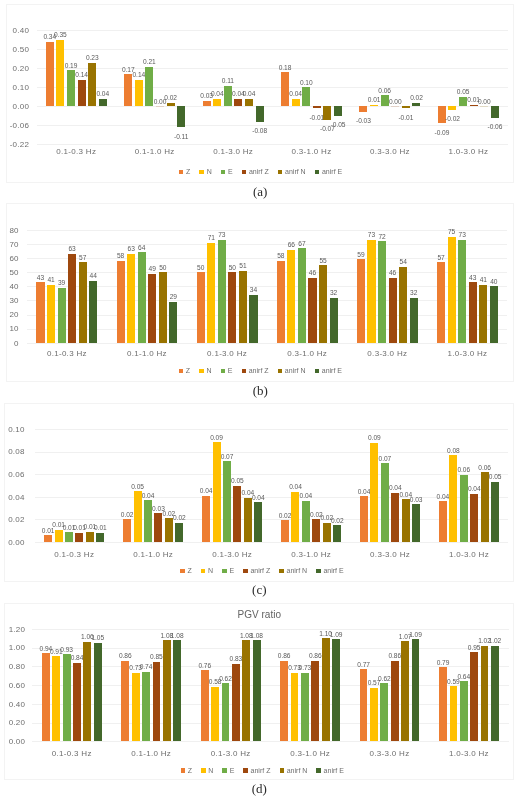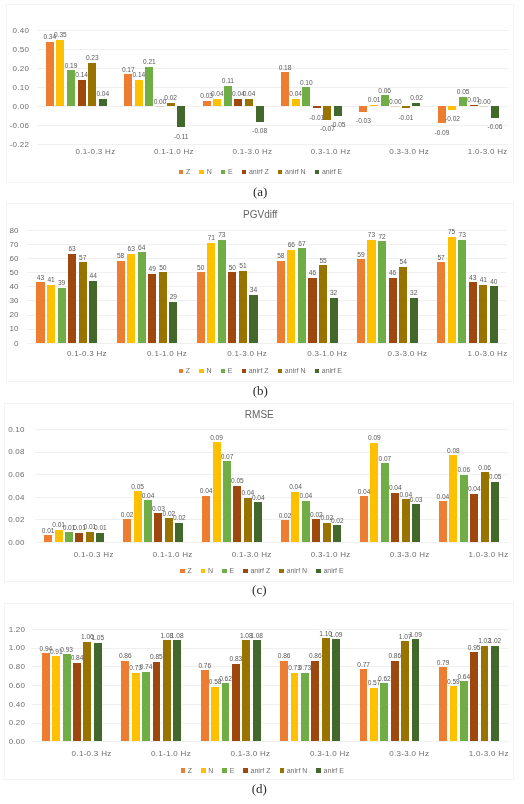--- a/index.html
+++ b/index.html
@@ -9,21 +9,21 @@
   .panel{position:absolute;box-sizing:border-box;background:#fff;border:1px solid #f3f3f3;}
   .chart-title{position:absolute;text-align:center;color:#636363;font-size:10px;}
   .panel-caption{position:absolute;text-align:center;color:#2b2b2b;
        font-family:"Liberation Serif",serif;font-size:13px;}
   .gridline{position:absolute;height:1px;background:#f0f0f0;}
   .bar{position:absolute;}
   .bar-value-label{position:absolute;white-space:nowrap;color:#5a5a5a;font-size:6.6px;
       letter-spacing:-0.05px;text-align:center;line-height:1;}
   .y-tick{position:absolute;text-align:right;color:#6e6e6e;font-size:8px;line-height:1;
       letter-spacing:0.25px;padding-right:0.25px;}
-  .x-tick{position:absolute;text-align:right;color:#6e6e6e;font-size:8px;line-height:1;
+  .x-tick{position:absolute;text-align:center;color:#6e6e6e;font-size:8px;line-height:1;
       letter-spacing:0.3px;}
   .legend{position:absolute;color:#6e6e6e;font-size:7px;white-space:nowrap;line-height:1;
       text-align:center;}
   .legend-item{display:inline-block;margin:0 4.55px;}
   .legend-swatch{display:inline-block;width:4.6px;height:4.5px;vertical-align:middle;
        position:relative;top:-0.2px;}
   .legend-label{margin-left:2.6px;}
 </style>
 </head>
 <body>
@@ -120,21 +120,20 @@
       <div class="bar-value-label" style="left:443.79px;top:84.40px;width:24px;">0.05</div>
       <div class="bar" style="left:462.39px;top:99.50px;width:8px;height:1.90px;background:#9E480E;opacity:1.000;"></div>
       <div class="bar-value-label" style="left:454.39px;top:92.00px;width:24px;">0.01</div>
       <div class="bar" style="left:472.99px;top:101.40px;width:8px;height:0.90px;background:#997300;opacity:0.180;"></div>
       <div class="bar-value-label" style="left:464.99px;top:93.90px;width:24px;">0.00</div>
       <div class="bar" style="left:483.59px;top:101.40px;width:8px;height:11.40px;background:#43682B;opacity:1.000;"></div>
       <div class="bar-value-label" style="left:475.59px;top:119.00px;width:24px;">-0.06</div>
     </div>
   <div class="panel-caption" style="left:6.3px;top:183.5px;width:507.9px;">(a)</div>
   <div class="panel" style="left:6.3px;top:203.4px;width:507.9px;height:178.4px;">
-    <div class="chart-title" style="left:0;top:4.599999999999994px;width:505.9px;">PGVdiff</div>
     <div class="plot-area"></div>
     <div class="legend" style="left:0.1px;top:162.79999999999998px;width:505.9px;"><span class="legend-item"><span class="legend-swatch" style="background:#ED7D31;"></span><span class="legend-label">Z</span></span><span class="legend-item"><span class="legend-swatch" style="background:#FFC000;"></span><span class="legend-label">N</span></span><span class="legend-item"><span class="legend-swatch" style="background:#70AD47;"></span><span class="legend-label">E</span></span><span class="legend-item"><span class="legend-swatch" style="background:#9E480E;"></span><span class="legend-label">anirf Z</span></span><span class="legend-item"><span class="legend-swatch" style="background:#997300;"></span><span class="legend-label">anirf N</span></span><span class="legend-item"><span class="legend-swatch" style="background:#43682B;"></span><span class="legend-label">anirf E</span></span></div>
   <div class="gridline" style="left:19.50px;top:138.40px;width:480.70px;"></div>
       <div class="y-tick" style="left:-16.50px;top:135.20px;width:28px;">0</div>
       <div class="gridline" style="left:19.50px;top:124.28px;width:480.70px;"></div>
       <div class="y-tick" style="left:-16.50px;top:121.08px;width:28px;">10</div>
       <div class="gridline" style="left:19.50px;top:110.15px;width:480.70px;"></div>
       <div class="y-tick" style="left:-16.50px;top:106.95px;width:28px;">20</div>
       <div class="gridline" style="left:19.50px;top:96.03px;width:480.70px;"></div>
       <div class="y-tick" style="left:-16.50px;top:92.83px;width:28px;">30</div>
@@ -222,21 +221,20 @@
       <div class="bar-value-label" style="left:442.87px;top:27.79px;width:24px;">73</div>
       <div class="bar" style="left:461.37px;top:77.66px;width:8.1px;height:60.74px;background:#9E480E;opacity:1.000;"></div>
       <div class="bar-value-label" style="left:453.42px;top:70.16px;width:24px;">43</div>
       <div class="bar" style="left:471.92px;top:80.49px;width:8.1px;height:57.91px;background:#997300;opacity:1.000;"></div>
       <div class="bar-value-label" style="left:463.97px;top:72.99px;width:24px;">41</div>
       <div class="bar" style="left:482.47px;top:81.90px;width:8.1px;height:56.50px;background:#43682B;opacity:1.000;"></div>
       <div class="bar-value-label" style="left:474.52px;top:74.40px;width:24px;">40</div>
     </div>
   <div class="panel-caption" style="left:6.3px;top:383.0px;width:507.9px;">(b)</div>
   <div class="panel" style="left:4.3px;top:403.0px;width:510.0px;height:178.6px;">
-    <div class="chart-title" style="left:0;top:5.300000000000011px;width:508.0px;">RMSE</div>
     <div class="plot-area"></div>
     <div class="legend" style="left:2.7px;top:162.79999999999995px;width:508.0px;"><span class="legend-item"><span class="legend-swatch" style="background:#ED7D31;"></span><span class="legend-label">Z</span></span><span class="legend-item"><span class="legend-swatch" style="background:#FFC000;"></span><span class="legend-label">N</span></span><span class="legend-item"><span class="legend-swatch" style="background:#70AD47;"></span><span class="legend-label">E</span></span><span class="legend-item"><span class="legend-swatch" style="background:#9E480E;"></span><span class="legend-label">anirf Z</span></span><span class="legend-item"><span class="legend-swatch" style="background:#997300;"></span><span class="legend-label">anirf N</span></span><span class="legend-item"><span class="legend-swatch" style="background:#43682B;"></span><span class="legend-label">anirf E</span></span></div>
   <div class="gridline" style="left:29.50px;top:137.90px;width:473.70px;"></div>
       <div class="y-tick" style="left:-8.60px;top:134.70px;width:28px;">0.00</div>
       <div class="gridline" style="left:29.50px;top:115.34px;width:473.70px;"></div>
       <div class="y-tick" style="left:-8.60px;top:112.14px;width:28px;">0.02</div>
       <div class="gridline" style="left:29.50px;top:92.78px;width:473.70px;"></div>
       <div class="y-tick" style="left:-8.60px;top:89.58px;width:28px;">0.04</div>
       <div class="gridline" style="left:29.50px;top:70.22px;width:473.70px;"></div>
       <div class="y-tick" style="left:-8.60px;top:67.02px;width:28px;">0.06</div>
@@ -318,20 +316,21 @@
       <div class="bar-value-label" style="left:446.50px;top:63.17px;width:24px;">0.06</div>
       <div class="bar" style="left:464.95px;top:89.96px;width:8px;height:47.94px;background:#9E480E;opacity:1.000;"></div>
       <div class="bar-value-label" style="left:456.95px;top:82.46px;width:24px;">0.04</div>
       <div class="bar" style="left:475.39px;top:68.30px;width:8px;height:69.60px;background:#997300;opacity:1.000;"></div>
       <div class="bar-value-label" style="left:467.39px;top:60.80px;width:24px;">0.06</div>
       <div class="bar" style="left:485.83px;top:77.78px;width:8px;height:60.12px;background:#43682B;opacity:1.000;"></div>
       <div class="bar-value-label" style="left:477.83px;top:70.28px;width:24px;">0.05</div>
     </div>
   <div class="panel-caption" style="left:4.3px;top:582.0px;width:510.0px;">(c)</div>
   <div class="panel" style="left:4.3px;top:602.5px;width:510.0px;height:177.6px;">
+    <div class="chart-title" style="left:0;top:5.100000000000023px;width:508.0px;">PGV ratio</div>
     <div class="plot-area"></div>
     <div class="legend" style="left:2.9px;top:163.10000000000002px;width:508.0px;"><span class="legend-item"><span class="legend-swatch" style="background:#ED7D31;"></span><span class="legend-label">Z</span></span><span class="legend-item"><span class="legend-swatch" style="background:#FFC000;"></span><span class="legend-label">N</span></span><span class="legend-item"><span class="legend-swatch" style="background:#70AD47;"></span><span class="legend-label">E</span></span><span class="legend-item"><span class="legend-swatch" style="background:#9E480E;"></span><span class="legend-label">anirf Z</span></span><span class="legend-item"><span class="legend-swatch" style="background:#997300;"></span><span class="legend-label">anirf N</span></span><span class="legend-item"><span class="legend-swatch" style="background:#43682B;"></span><span class="legend-label">anirf E</span></span></div>
   <div class="gridline" style="left:26.80px;top:137.90px;width:476.60px;"></div>
       <div class="y-tick" style="left:-8.10px;top:134.70px;width:28px;">0.00</div>
       <div class="gridline" style="left:26.80px;top:119.13px;width:476.60px;"></div>
       <div class="y-tick" style="left:-8.10px;top:115.93px;width:28px;">0.20</div>
       <div class="gridline" style="left:26.80px;top:100.37px;width:476.60px;"></div>
       <div class="y-tick" style="left:-8.10px;top:97.17px;width:28px;">0.40</div>
       <div class="gridline" style="left:26.80px;top:81.60px;width:476.60px;"></div>
       <div class="y-tick" style="left:-8.10px;top:78.40px;width:28px;">0.60</div>

